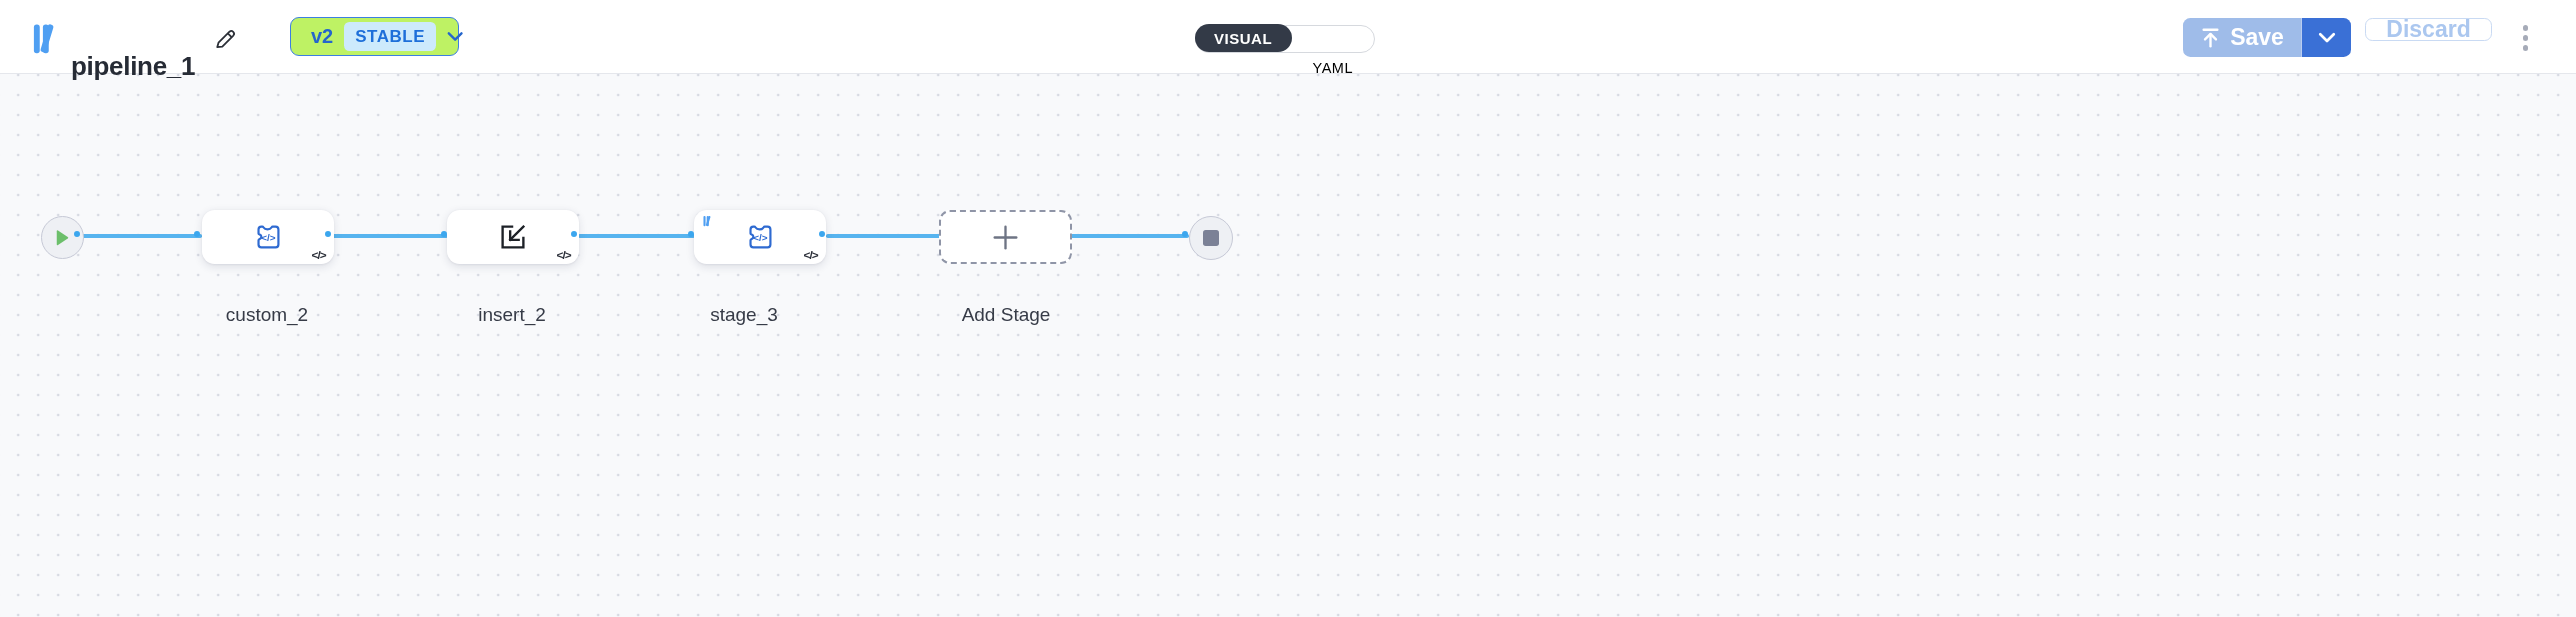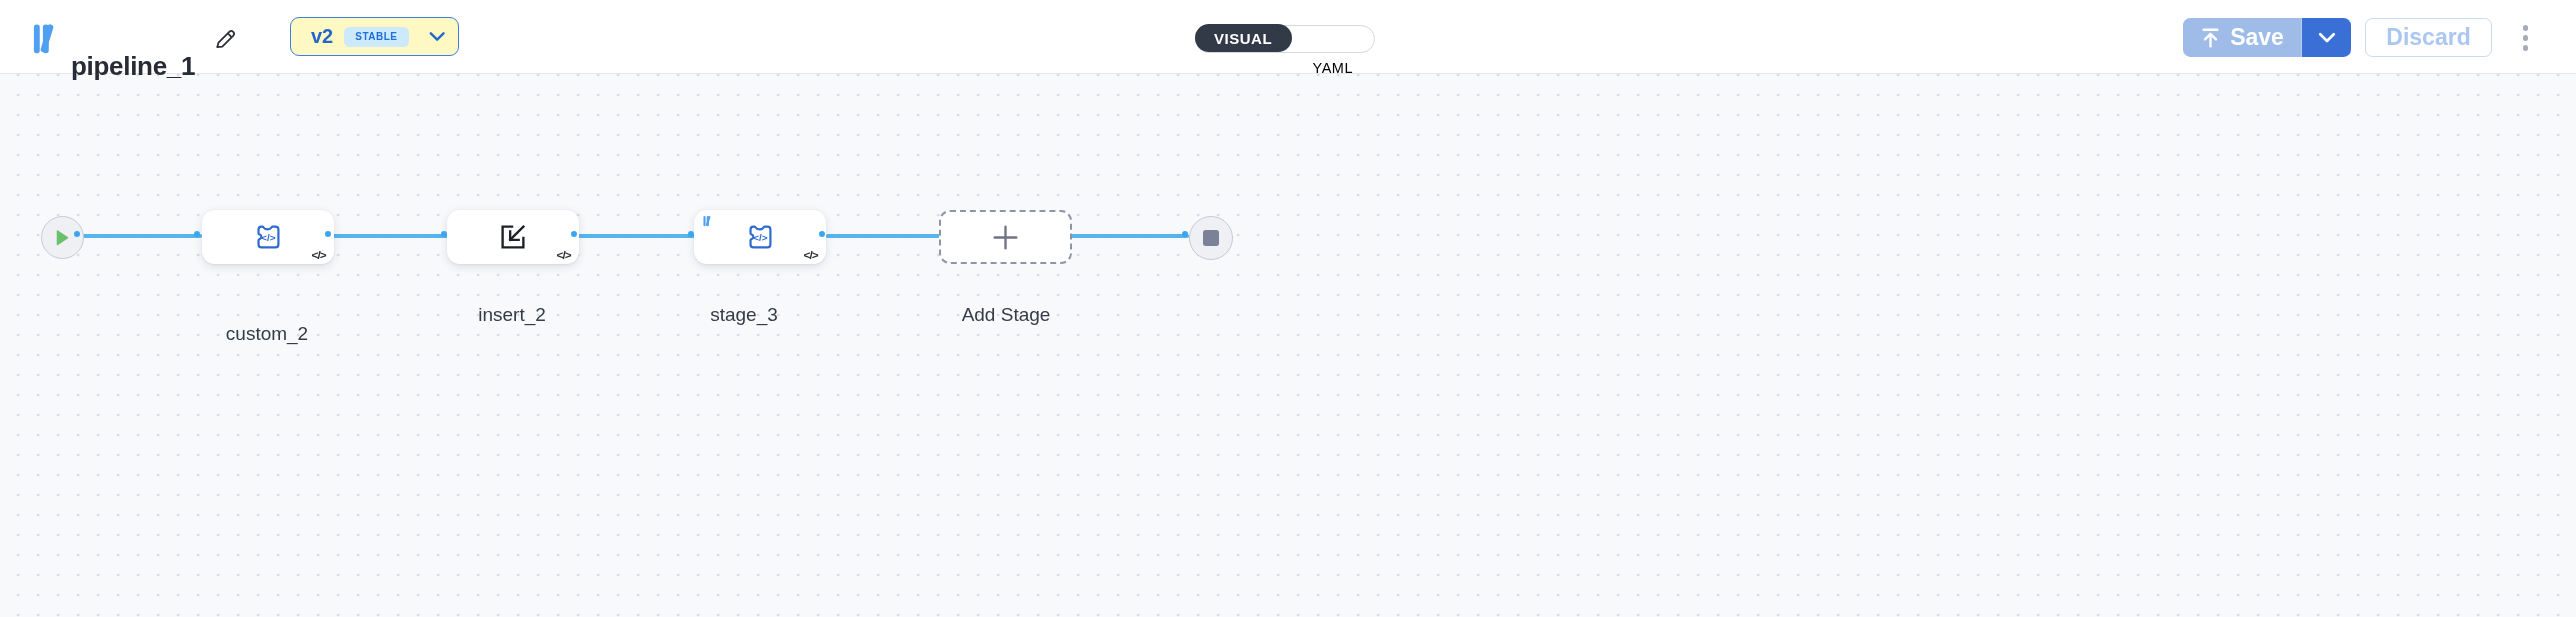--- a/index.html
+++ b/index.html
@@ -10,42 +10,42 @@
   
   .header { position:absolute; left:0; top:0; width:2576px; height:74px;
     background:#ffffff; border-bottom:1.8px solid #e5e7ec; z-index:10; }
   .logo { position:absolute; left:33px; top:19px; width:27px; height:38px; }
   .title { position:absolute; left:71px; top:22px; font-size:26px; font-weight:bold;
     color:#262b35; letter-spacing:-0.3px;margin-top:29px; }
   .edit-btn { position:absolute; left:209px; top:22px; width:33px; height:33px;
     display:flex; align-items:center; justify-content:center; cursor:pointer; }
 
   .version-box { position:absolute; left:290px; top:17px; width:169px; height:39px;
-    border:1.8px solid #3c7ee2; border-radius:9px; background:#fef9c3;
+    border:1.8px solid #3c7ee2; border-radius:9px; background:#bef264;
     display:flex; align-items:center; padding:0 12.7px 0 20px; gap:11px; cursor:pointer; }
   .version-label { font-size:20px; font-weight:600; color:#2566cc; }
-  .stable-badge { background:#cdeafc; color:#1e6fd9; font-size:10px; font-weight:bold;
+  .stable-badge { background:#cdeafc; color:#1e6fd9; font-size:17px; font-weight:bold;
     letter-spacing:0.5px; border-radius:5.4px; padding:4.5px 11px; }
   .version-caret { margin-left:auto; display:flex; align-items:center; }
 
   .toggle { position:absolute; left:1195px; top:24.5px; width:180px; height:28px;
     border:1.4px solid #d6d9de; border-radius:14.5px; background:#fff; display:flex; }
   .toggle-visual { width:97px; height:28px; margin:-1.4px 0 0 -1.4px;
     background:#333a47; border-radius:14.5px; color:#ffffff; font-size:15px; font-weight:bold;
     letter-spacing:0.5px; display:flex; align-items:center; justify-content:center; cursor:pointer; }
   .toggle-yaml { flex:1; display:flex; align-items:center; justify-content:center;
     color:#000000; font-size:14.5px; font-weight:normal; letter-spacing:0.5px; cursor:pointer;margin-top:42px; }
 
   .save-main { position:absolute; left:2183px; top:18px; width:118px; height:39px;
     background:#9fbce9; border-radius:7.3px 0 0 7.3px; display:flex; align-items:center;
     justify-content:center; gap:9px; color:#ffffff; font-size:23px; font-weight:bold; cursor:pointer; }
   .save-caret { position:absolute; left:2301px; top:18px; width:50px; height:39px;
     background:#3a70d6; border-radius:0 7.3px 7.3px 0; border-left:1.8px solid rgba(255,255,255,0.65);
     display:flex; align-items:center; justify-content:center; cursor:pointer; }
-  .discard-btn { position:absolute; left:2365px; top:18px; width:127px; height:39px;
+  .discard-btn { position:absolute; left:2365px; top:18px; width:127px; height:23px;
     background:#ffffff; border:1.8px solid #c9daf3; border-radius:7.3px; color:#abc7ef;
     font-size:23px; font-weight:bold; display:flex; align-items:center; justify-content:center; cursor:pointer; }
   .kebab { position:absolute; left:2512px; top:20px; width:27px; height:36px;
     display:flex; flex-direction:column; align-items:center; justify-content:center; gap:4.5px; cursor:pointer; }
   .kebab i { width:5.4px; height:5.4px; border-radius:50%; background:#a6abb8; }
 
   
   .canvas { position:absolute; left:0; top:74px; width:2576px; height:543px;
     background-color:#f8f9fb;
     background-image:radial-gradient(circle, #d7dae2 1.5px, transparent 1.6px);
@@ -151,21 +151,21 @@
       </svg>
     </div>
 
     <div class="node" style="left:202px;">
       <svg width="36" height="36" viewBox="0 0 38 38" fill="none" stroke="#2e6ad1" stroke-width="2.3" stroke-linejoin="round">
         <path d="M13 8 C14.8 8 13.8 11 18.5 11 C23.2 11 22.2 8 24 8 L27 8 C28.7 8 30 9.3 30 11 L30 27 C30 28.7 28.7 30 27 30 L12 30 C10.3 30 9 28.7 9 27 L9 22.5 C9 20.8 12 21.6 12 18.8 C12 16 9 16.8 9 15.2 L9 11 C9 9.3 10.3 8 12 8 Z"></path>
         <text x="19.5" y="23.5" text-anchor="middle" font-size="10.5" font-weight="bold" fill="#2e6ad1" stroke="none" font-family="Liberation Sans, sans-serif">&lt;/&gt;</text>
       </svg>
       <span class="corner-badge">&lt;/&gt;</span>
     </div>
-    <div class="node-label" style="left:267px;margin-top:19px;">custom_2</div>
+    <div class="node-label" style="left:267px;">custom_2</div>
 
     <div class="node" style="left:447px;">
       <svg width="34" height="34" viewBox="0 0 36 36" fill="none" stroke="#1d2127" stroke-width="2.5" stroke-linecap="square" stroke-linejoin="miter">
         <path d="M29 19 L29 29 L7 29 L7 7 L17 7"></path>
         <path d="M29 7 L15 21"></path>
         <path d="M15 12 L15 21 L24 21"></path>
       </svg>
       <span class="corner-badge">&lt;/&gt;</span>
     </div>
     <div class="node-label" style="left:512px;">insert_2</div>

